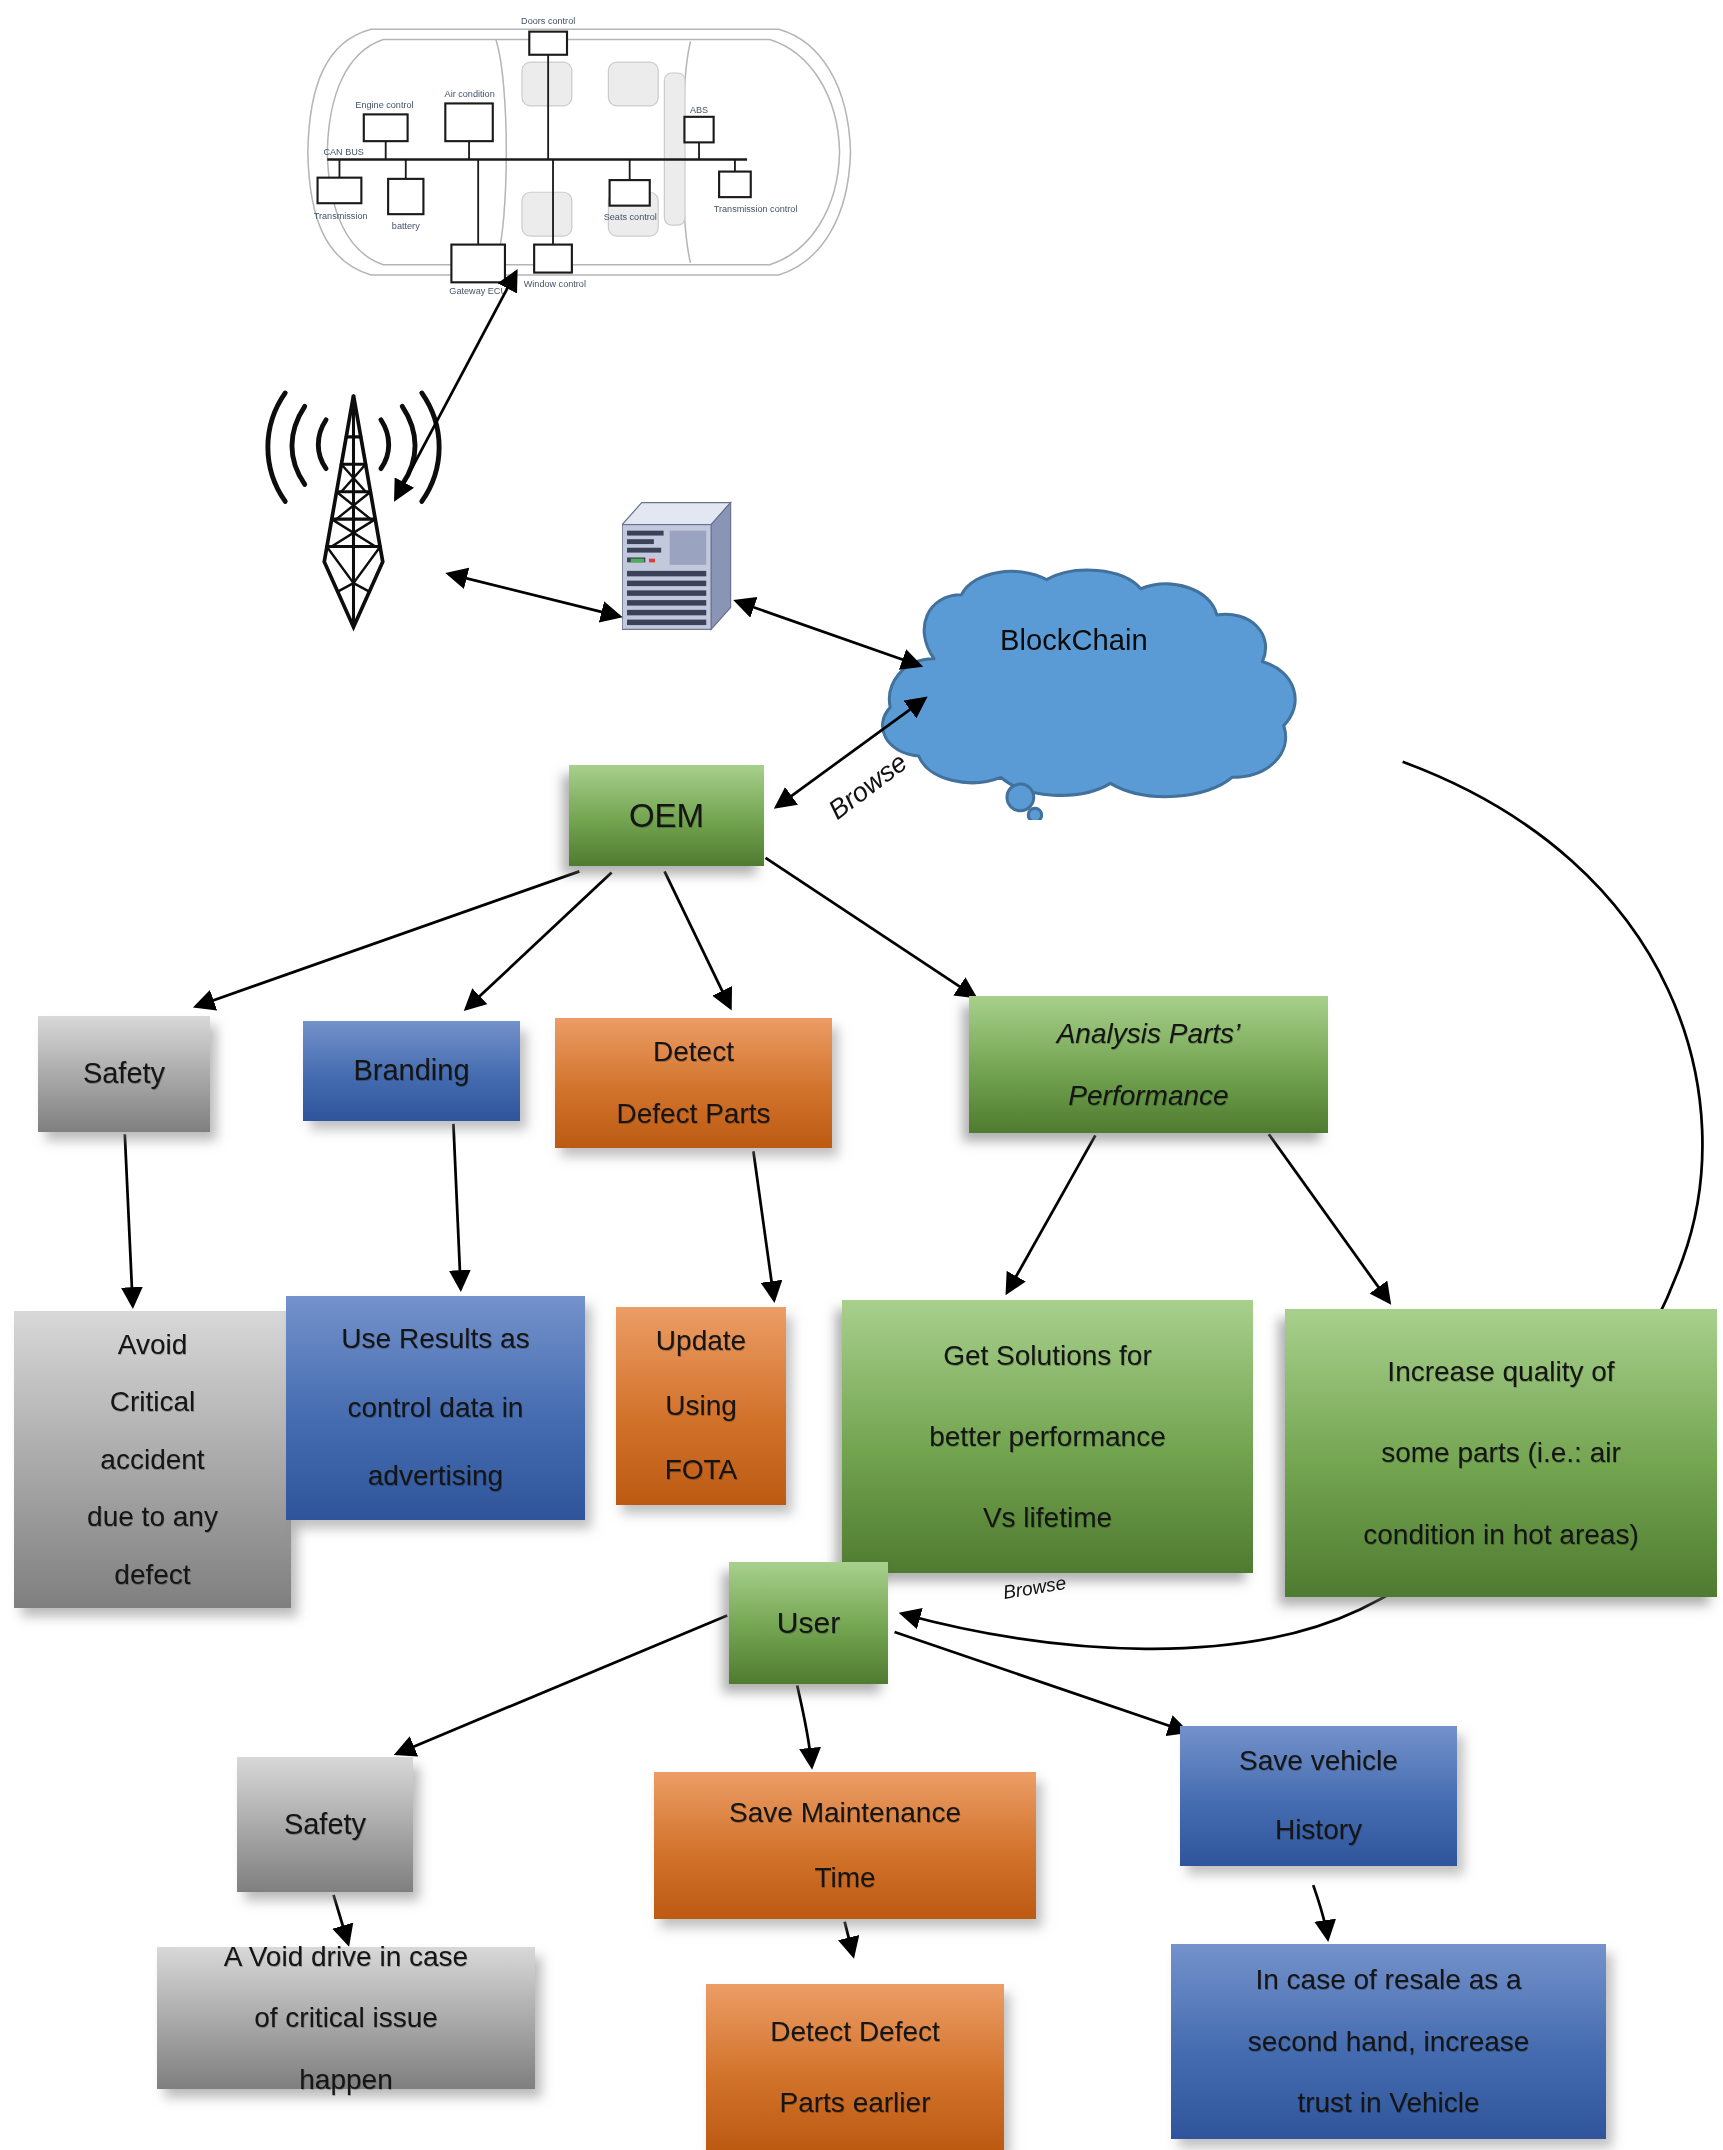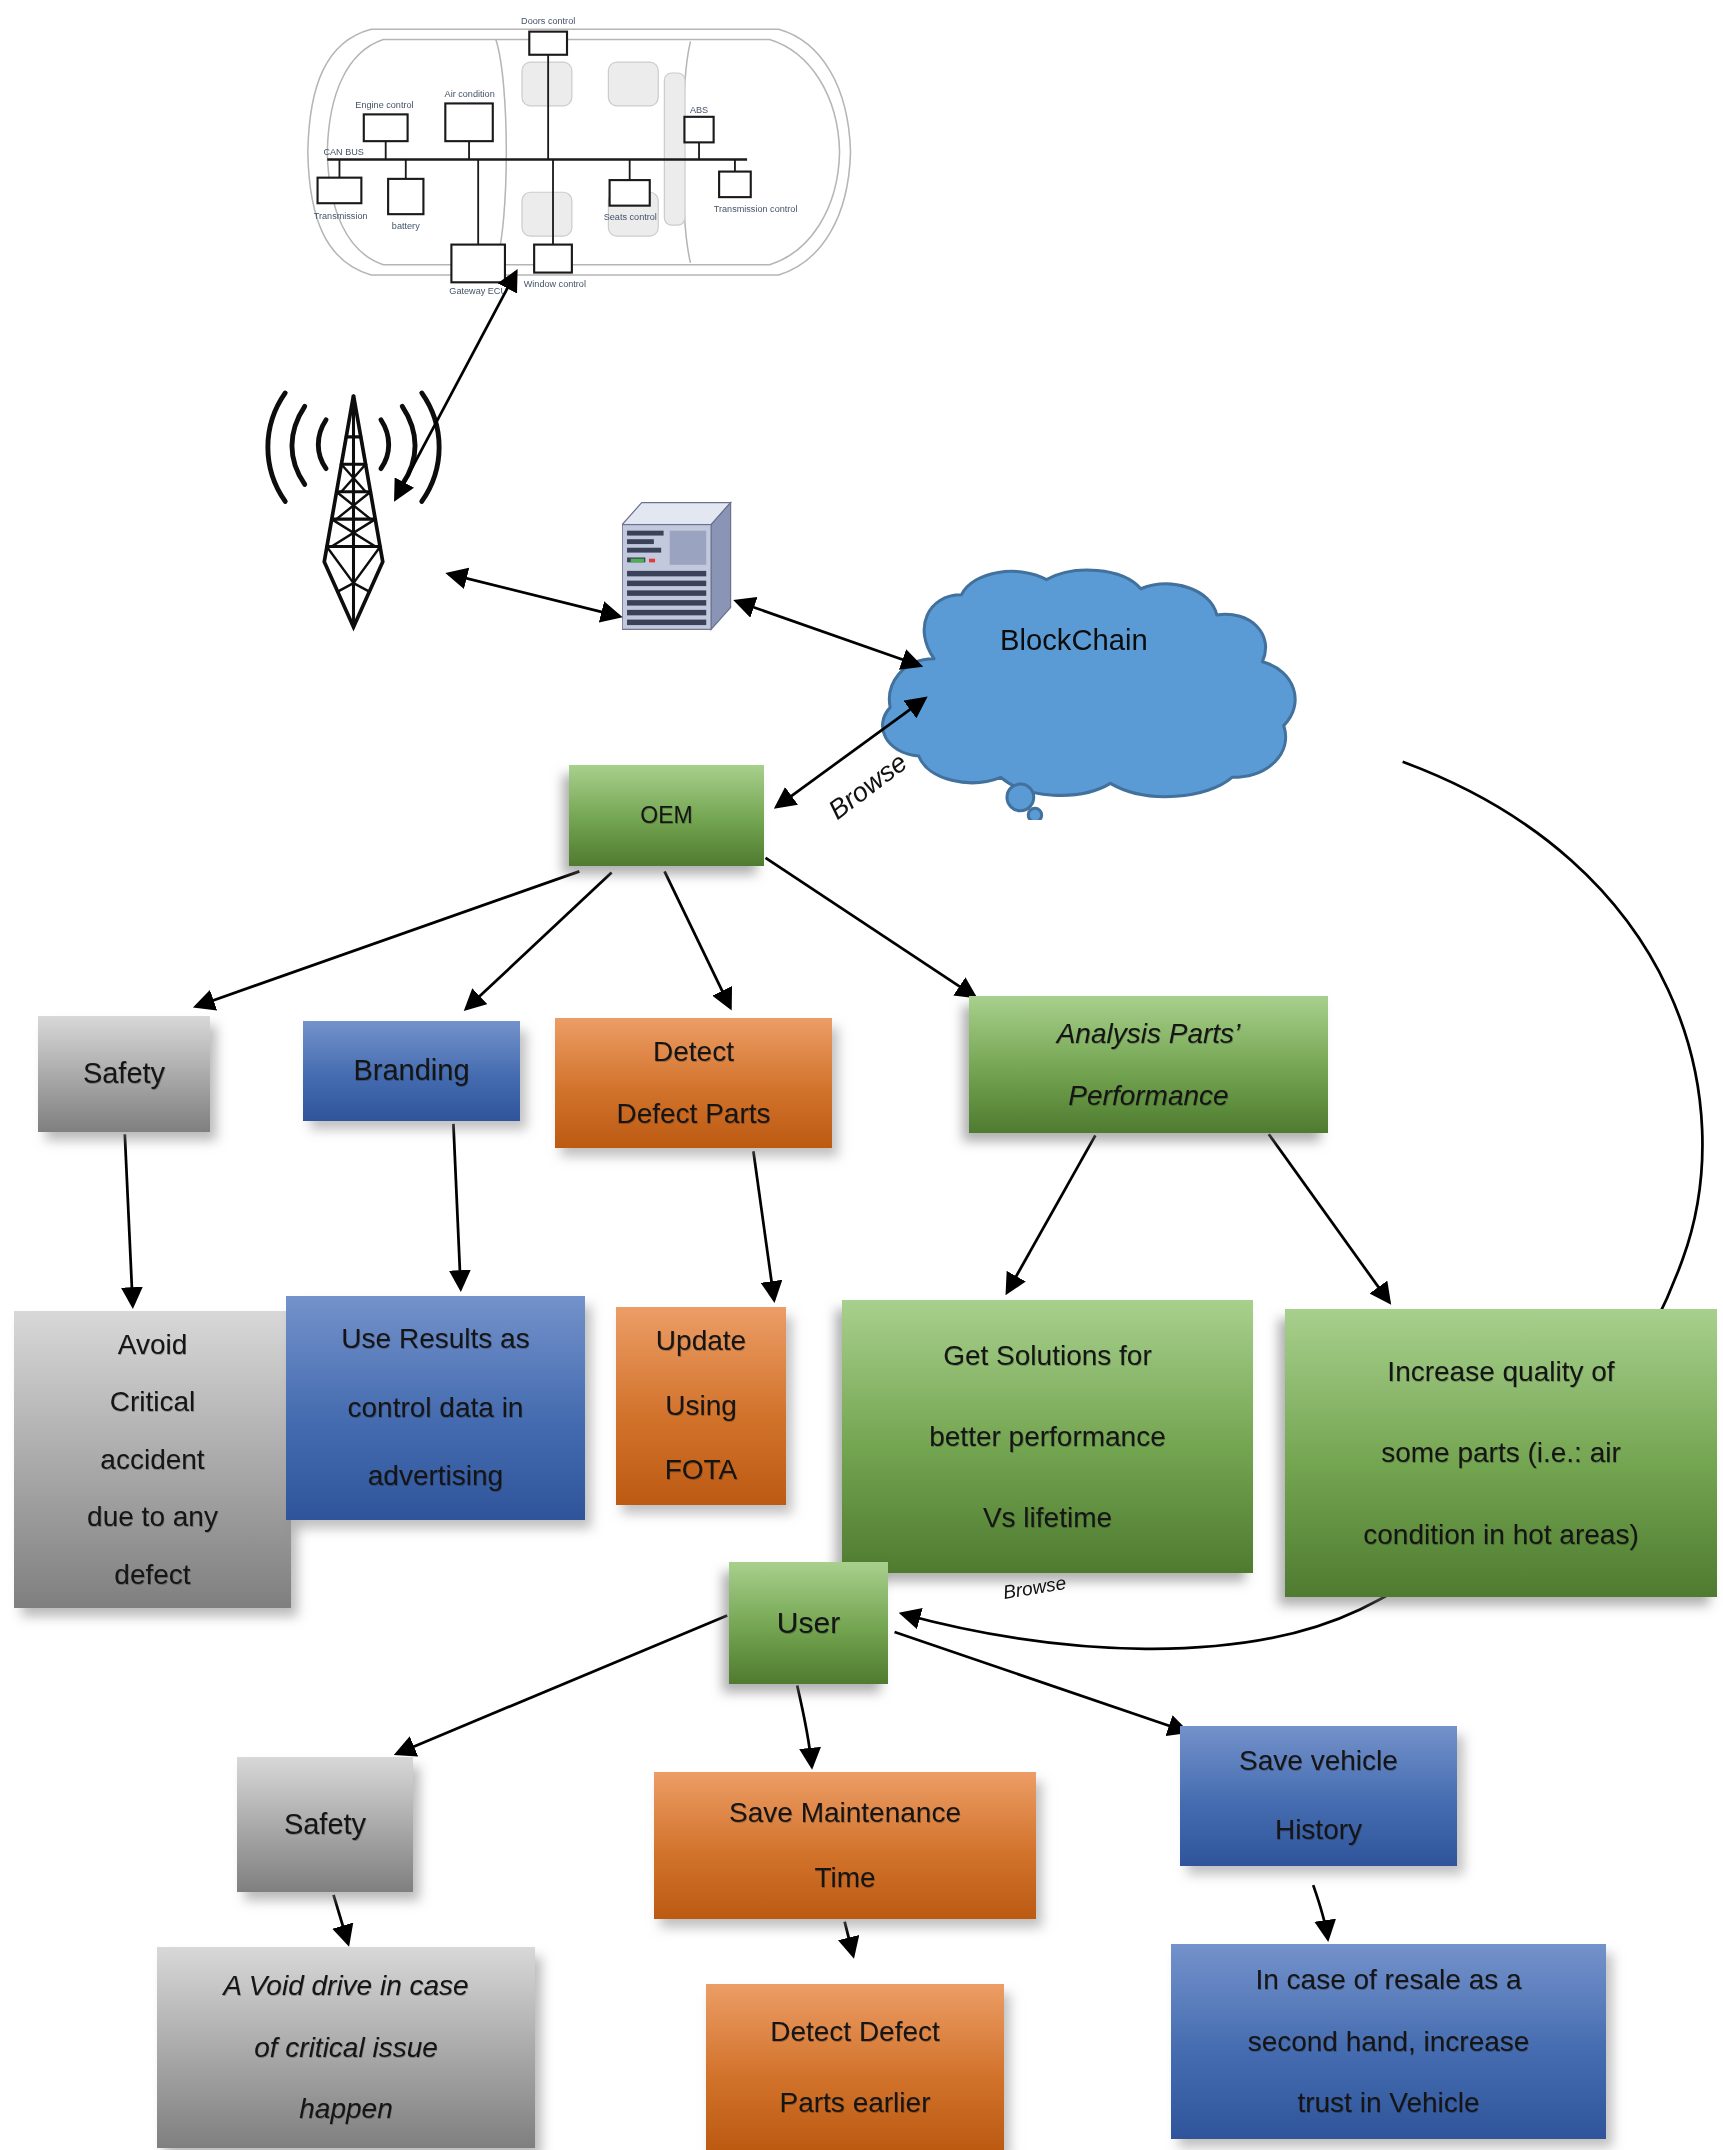--- a/index.html
+++ b/index.html
@@ -11,21 +11,21 @@
     text-shadow:0.6px 0.6px 0.6px rgba(0,0,0,0.25);
   }
   .green{background:linear-gradient(180deg,#a8d08d 0%,#73a450 55%,#4f7b30 100%);
          box-shadow:-7.3px 8.5px 11px rgba(110,110,110,0.55);}
   .gray{background:linear-gradient(180deg,#d8d8d8 0%,#ababab 50%,#7f7f7f 100%);
         box-shadow:7.3px 8.5px 11px rgba(130,130,130,0.55);}
   .blue{background:linear-gradient(180deg,#7492cb 0%,#456cb0 55%,#2f549b 100%);
         box-shadow:7.3px 8.5px 11px rgba(130,130,130,0.5);}
   .orange{background:linear-gradient(180deg,#ec9d66 0%,#d2732c 55%,#bc5a12 100%);
         box-shadow:6px 8.5px 11px rgba(130,130,130,0.5);}
-  .biglabel{font-size:23px;line-height:1.2;text-align:right;}
+  .biglabel{font-size:33px;line-height:1.2;text-align:right;}
   .browse{
     position:absolute;font-style:italic;color:#111;
   }
   svg{display:block;}
   .arrow{stroke:#000;stroke-width:4.5;fill:none;}
   .carline{stroke:#1a1a1a;stroke-width:3;fill:none;}
   .carbox{fill:#ffffff;stroke:#1a1a1a;stroke-width:3.5;}
   .carlabel{fill:#44546a;font-size:15px;text-anchor:middle;}
   .bodyline{stroke:#b5b5b5;stroke-width:2.5;fill:none;}
   .seat{fill:#ececec;stroke:#cccccc;stroke-width:2;}
@@ -215,21 +215,21 @@
   <div class="browse" style="left:1003px;top:1577px;font-size:19px;transform:rotate(-9deg);">Browse</div>
 
   <div class="node gray" style="left:237px;top:1757px;width:176px;height:135px;font-size:29px;">Safety</div>
 
   <div class="node orange" style="left:654px;top:1772px;width:382px;height:147px;line-height:2.3;">Save Maintenance
 Time</div>
 
   <div class="node blue" style="left:1180px;top:1726px;width:277px;height:140px;line-height:2.45;">Save vehicle
 History</div>
 
-  <div class="node gray" style="left:157px;top:1947px;width:378px;height:201px;line-height:2.2;font-style:italic;">A Void drive in case
+  <div class="node gray" style="left:157px;top:1947px;width:378px;height:142px;line-height:2.2;">A Void drive in case
 of critical issue
 happen</div>
 
   <div class="node orange" style="left:706px;top:1960px;width:298px;height:166px;line-height:2.55;margin-top:24px;">Detect Defect
 Parts earlier</div>
 
   <div class="node blue" style="left:1171px;top:1944px;width:435px;height:195px;line-height:2.2;">In case of resale as a
 second hand, increase
 trust in Vehicle</div>
 

